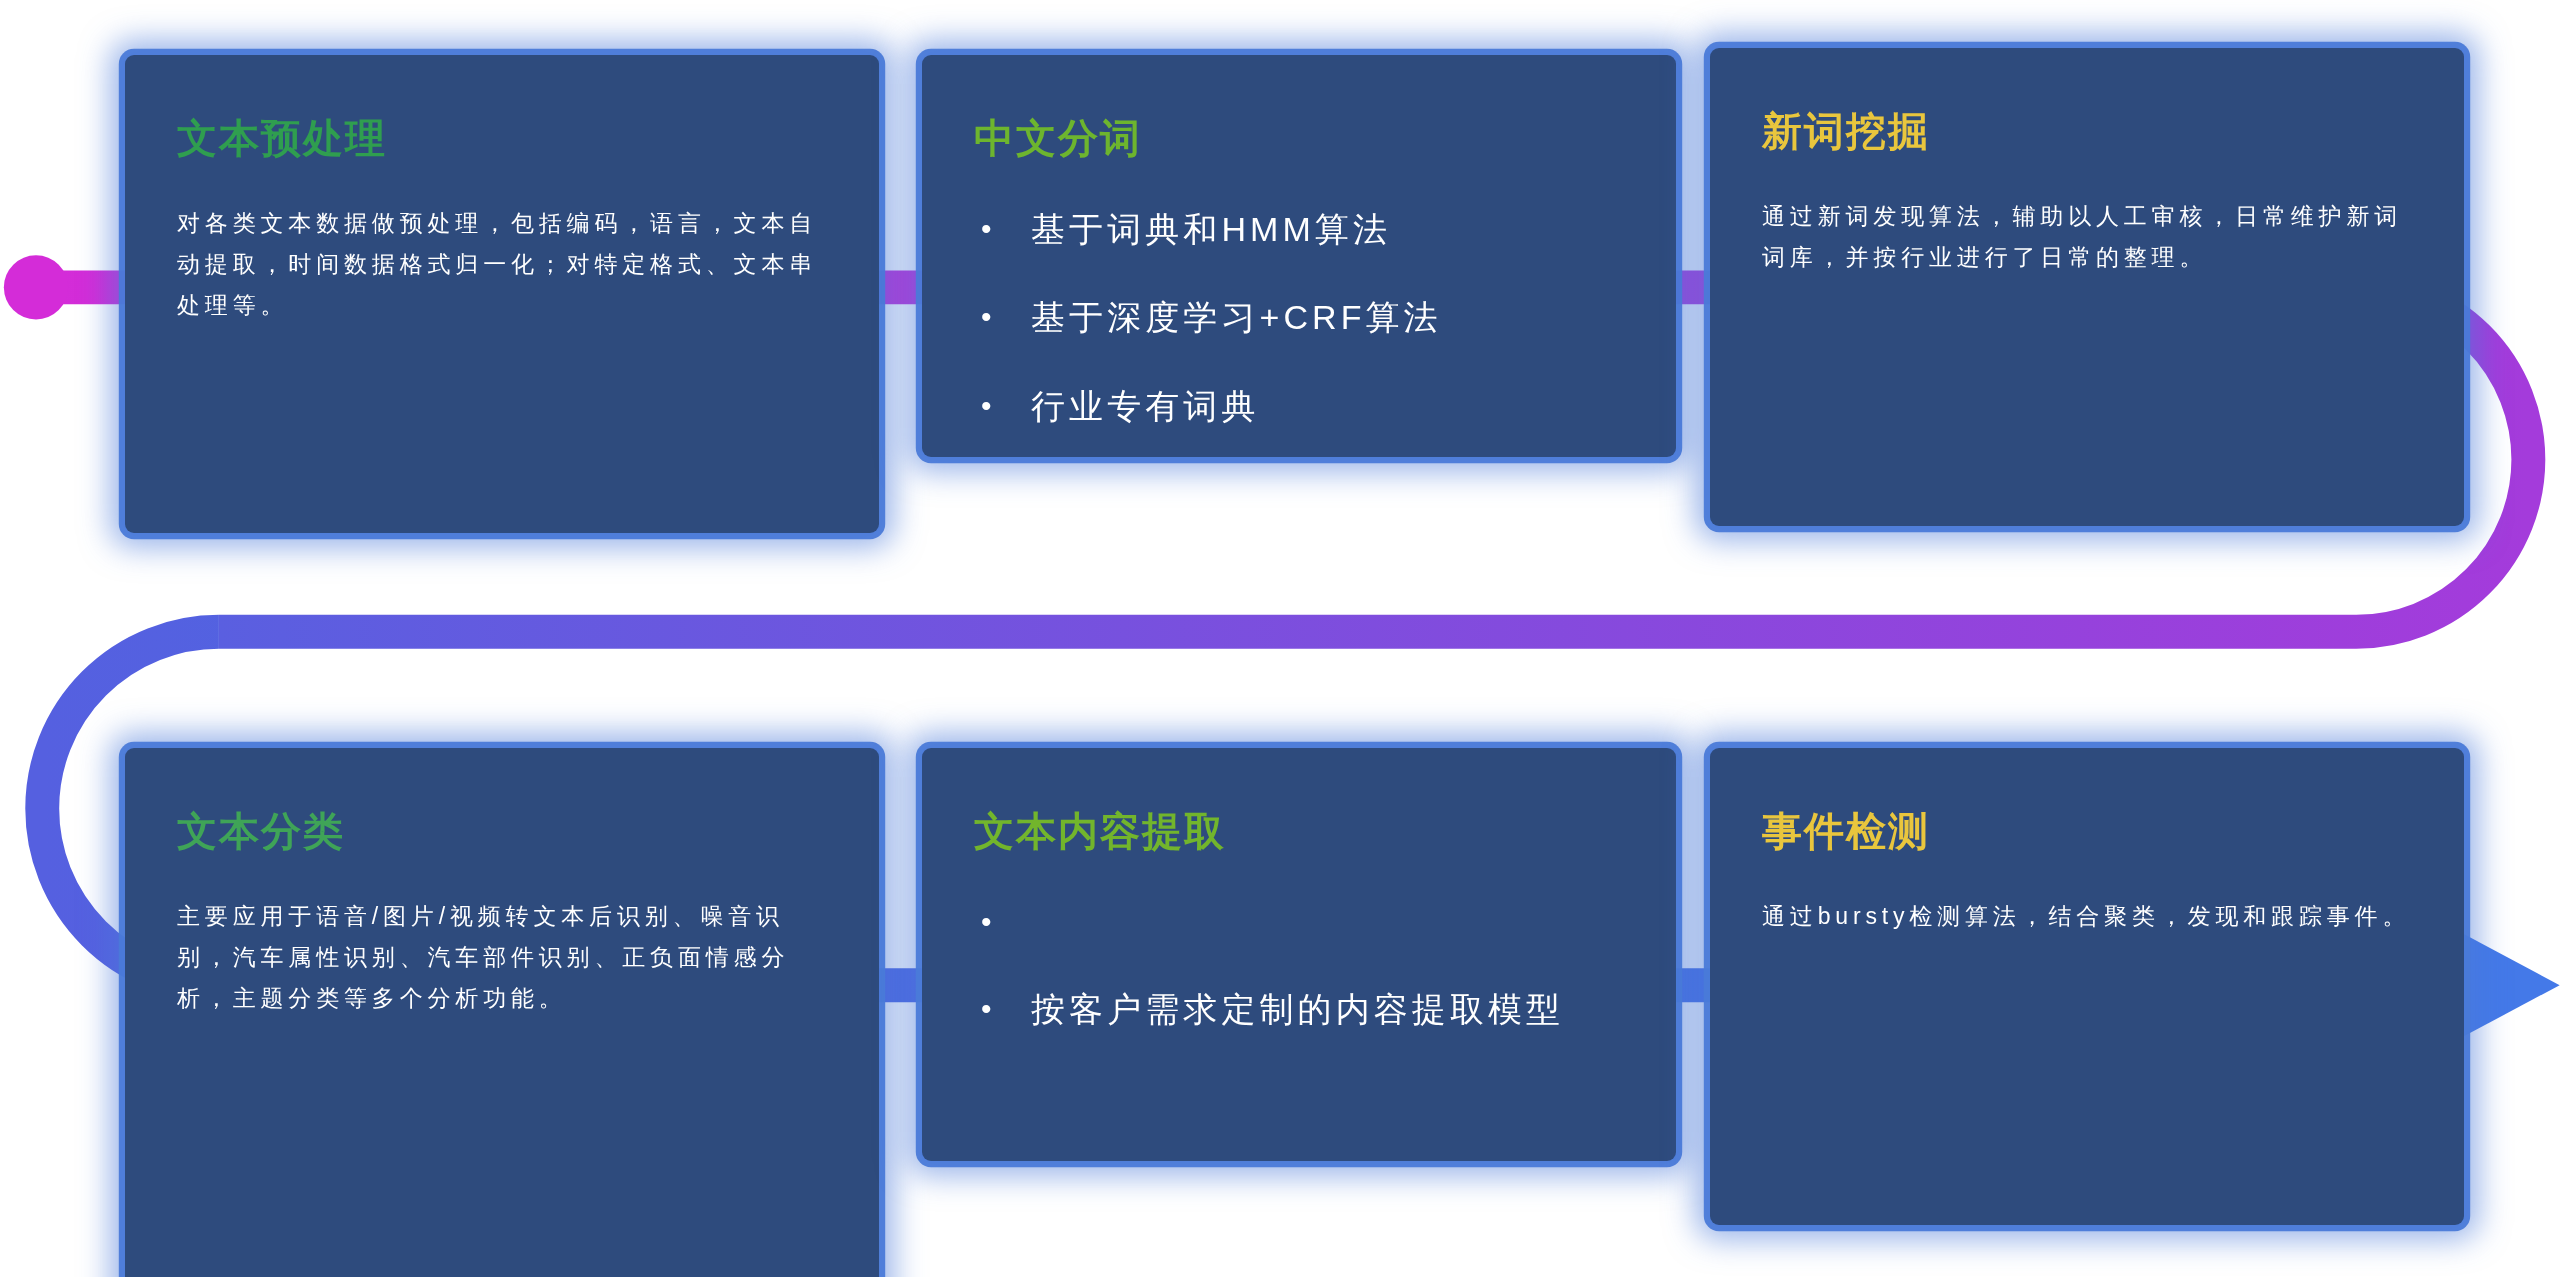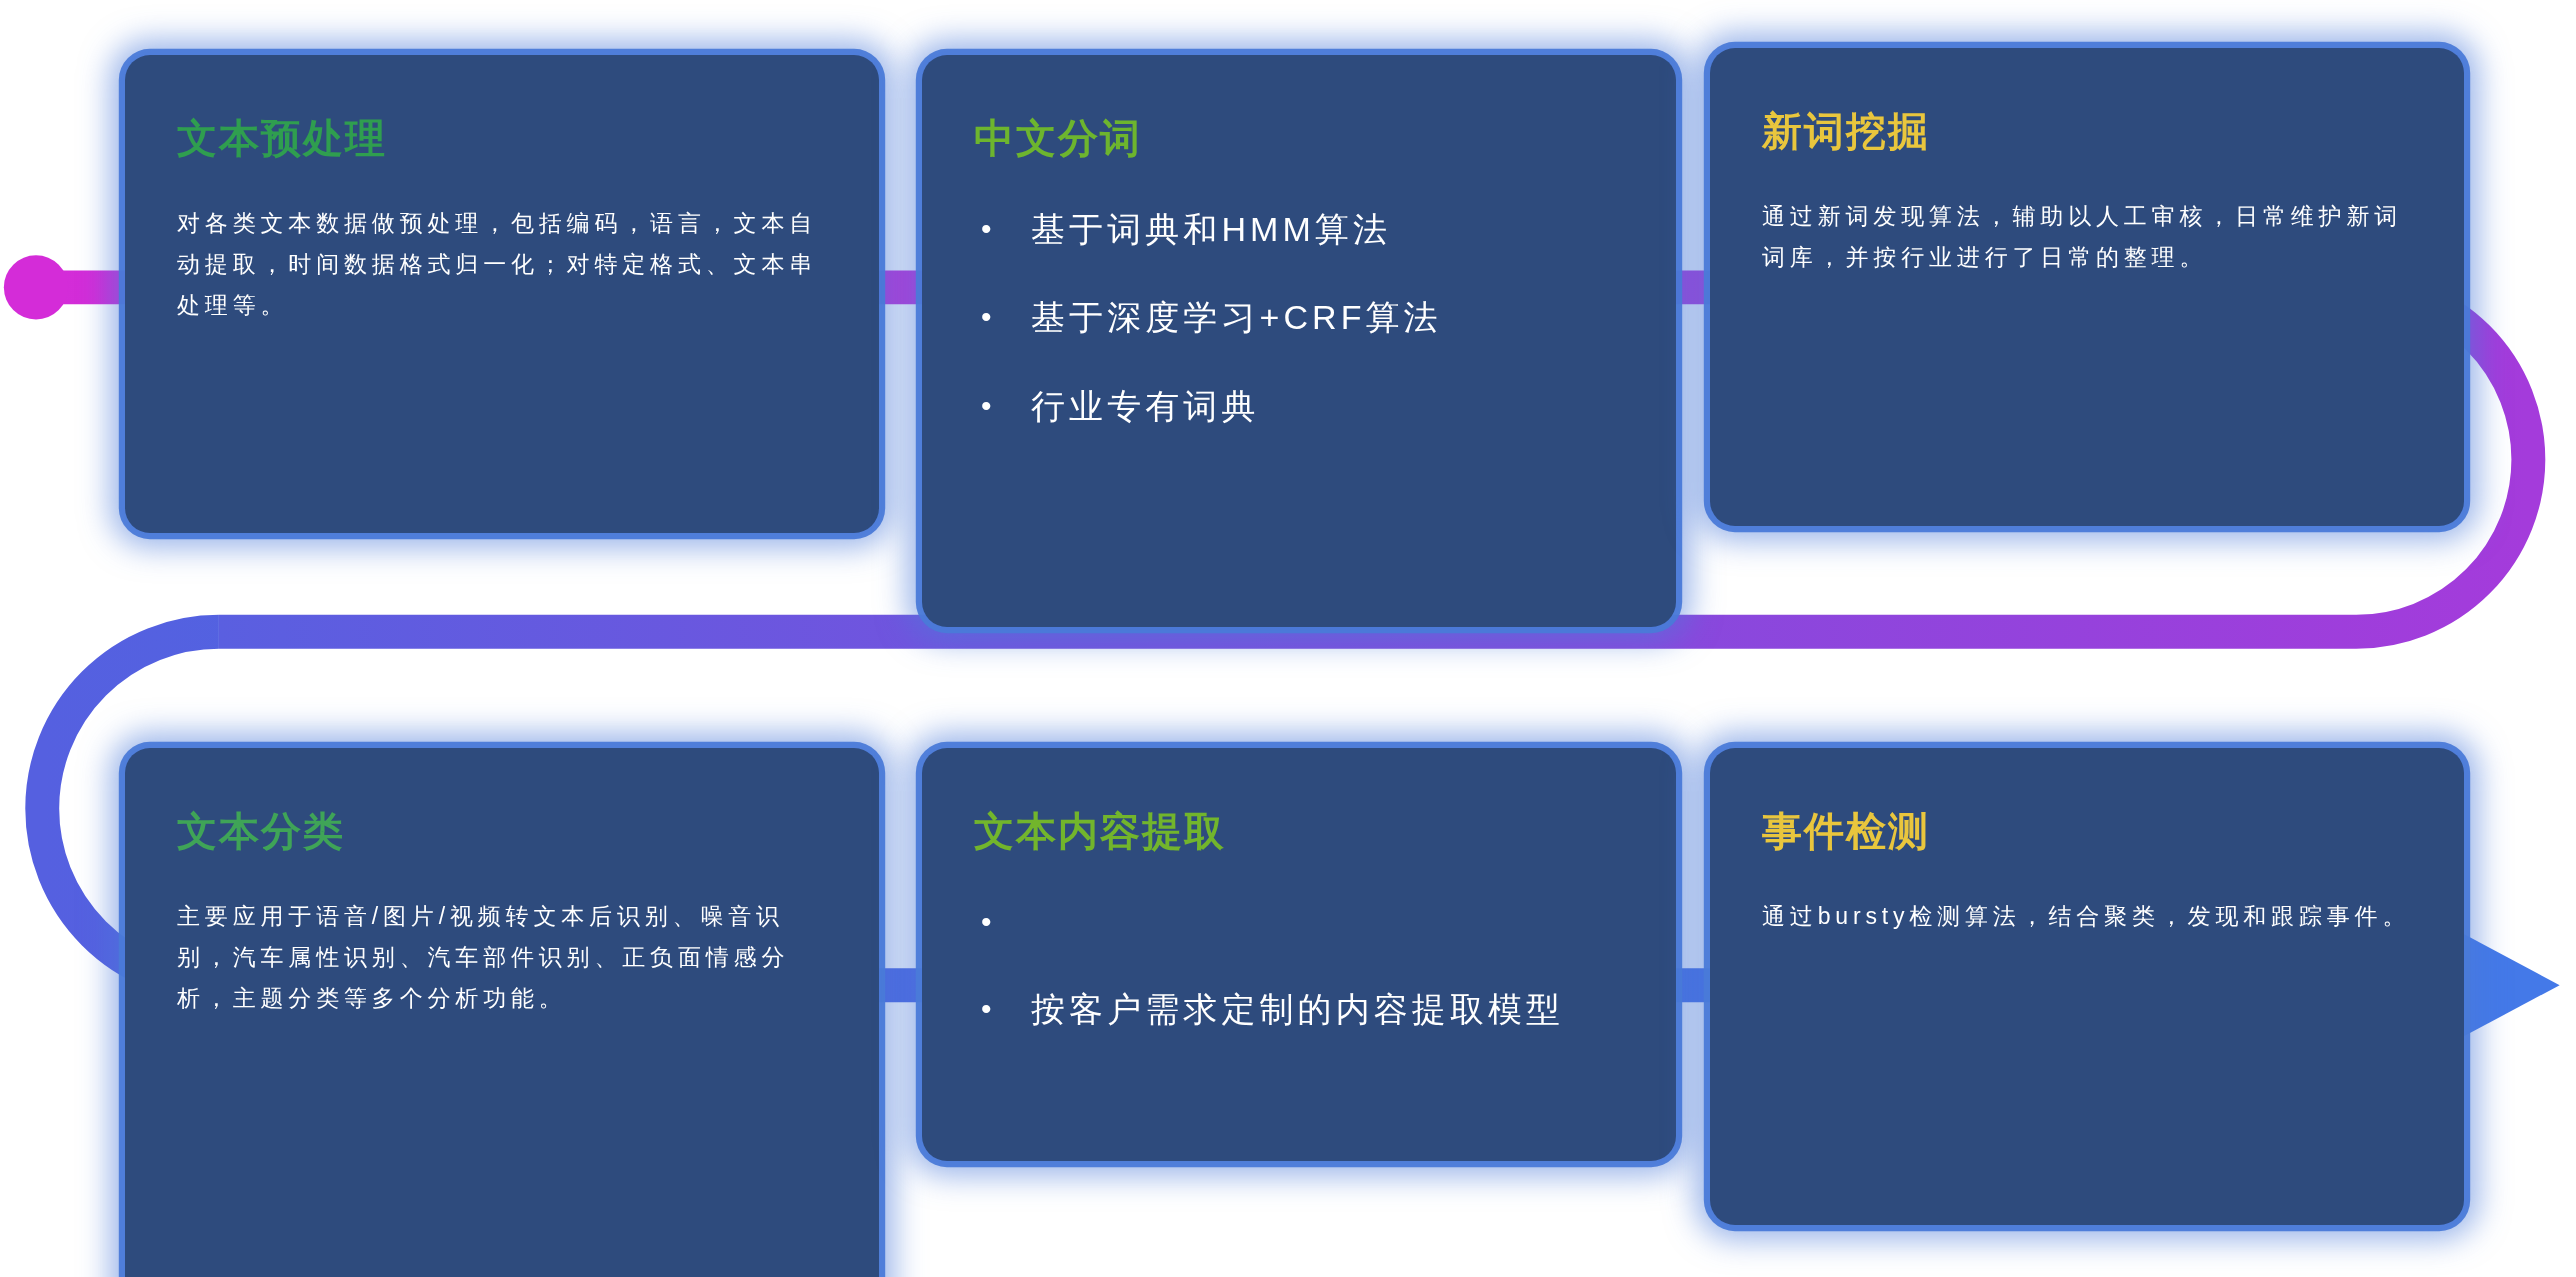--- a/index.html
+++ b/index.html
@@ -19,28 +19,28 @@
     left: 0;
     top: 0;
     z-index: 0;
   }
 
   .card {
     position: absolute;
     z-index: 1;
     width: 754px;
     background: #2e4b7d;
-    border-radius: 25px;
+    border-radius: 9px;
     padding: 45px 52px;
     box-shadow:
       0 0 0 6.2px rgba(74, 122, 216, 0.95),
       0 0 30px 14.3px rgba(74, 122, 216, 0.55);
   }
   .card-1 { left: 125px;  top: 55px;  height: 478px; }
-  .card-2 { left: 922px; top: 55px;  height: 572px; }
+  .card-2 { left: 922px; top: 55px;  height: 402px; }
   .card-3 { left: 1710px; top: 48px;  height: 478px; }
   .card-4 { left: 125px;  top: 748px; height: 610px; }
   .card-5 { left: 922px; top: 748px; height: 413px; }
   .card-6 { left: 1710px; top: 748px; height: 477px; }
 
   .card-title {
     font-size: 40px;
     font-weight: bold;
     letter-spacing: 0.05em;
     margin-top: 10.7px;

